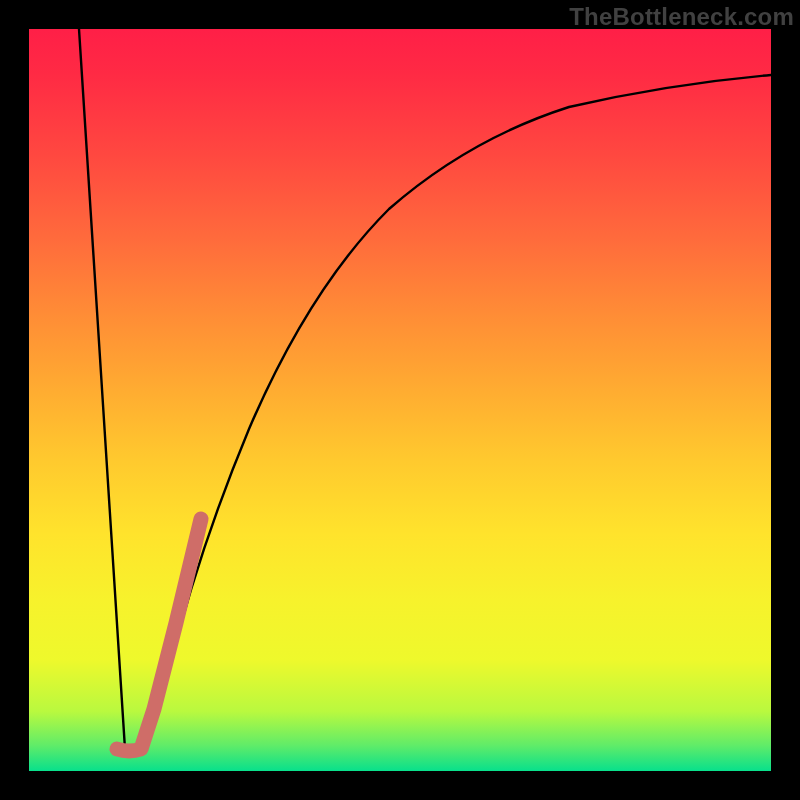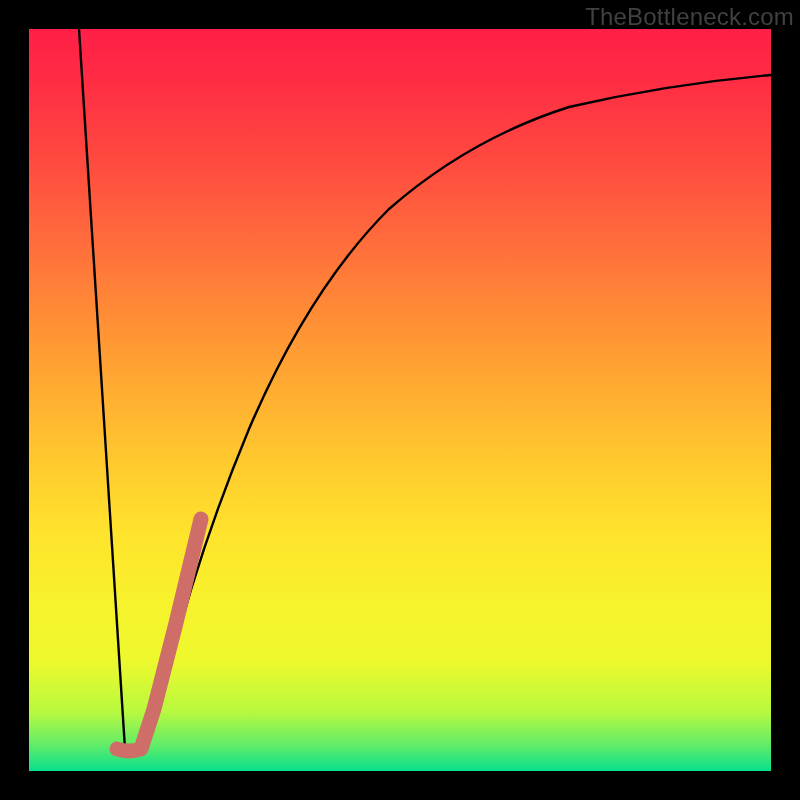--- a/index.html
+++ b/index.html
@@ -44,21 +44,21 @@
       #61ec68 96.5%,
       #08e08c 100%
     );
   }
   .watermark {
     position: absolute;
     top: 3px;
     right: 6px;
     color: #414141;
     font-size: 24px;
-    font-weight: 400;
+    font-weight: 700;
     letter-spacing: 0.2px;
     user-select: none;
   }
   svg.curves {
     position: absolute;
     inset: 0;
   }
 </style>
 </head>
 <body>

